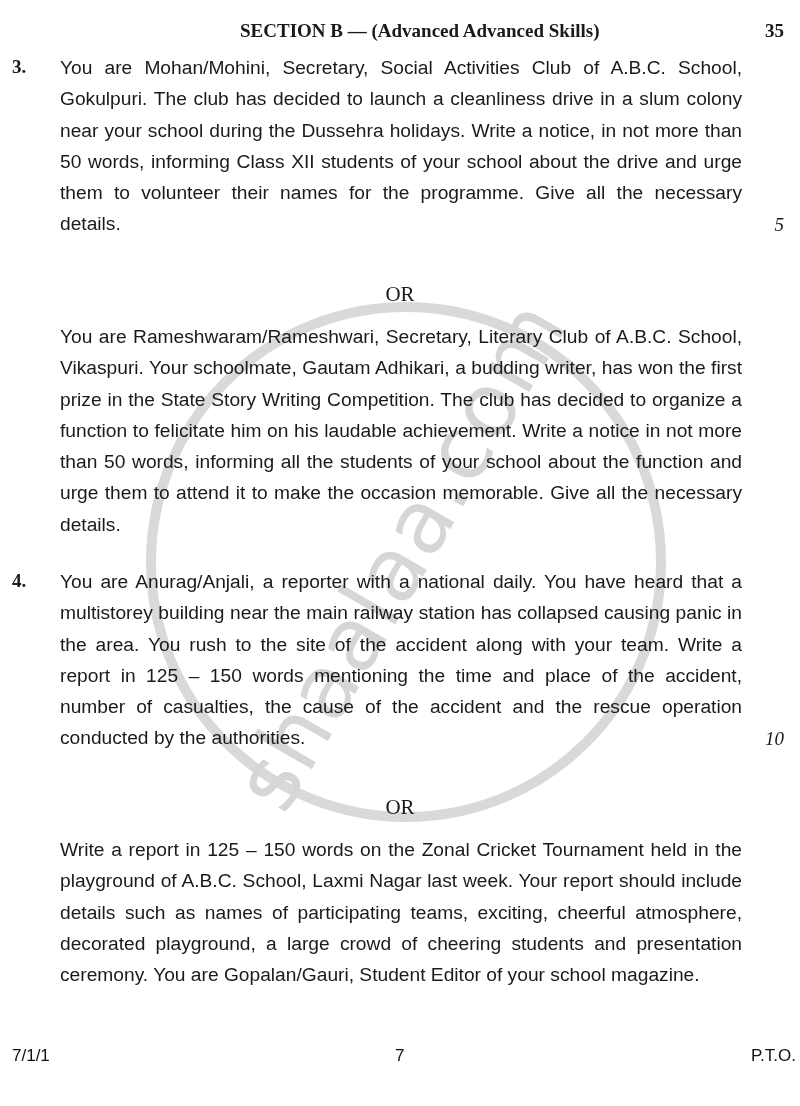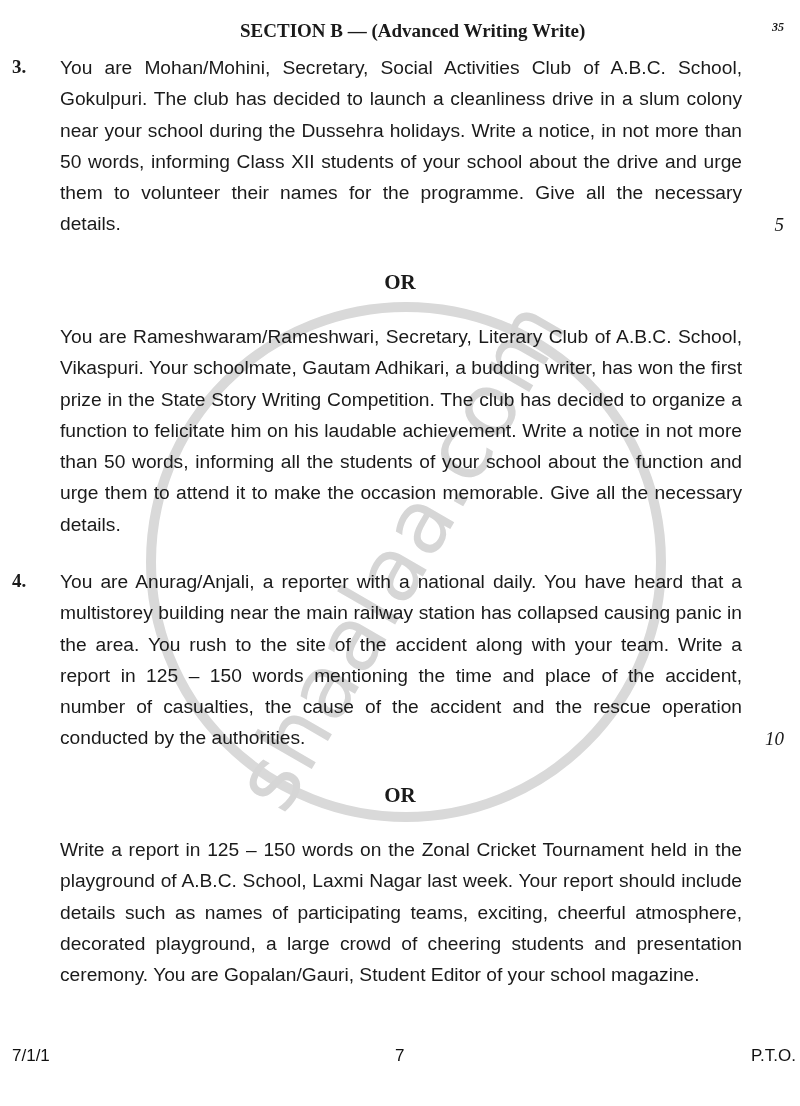--- a/index.html
+++ b/index.html
@@ -56,22 +56,21 @@
       font-family: "Liberation Serif", serif;
       font-weight: bold;
       font-size: 19px;
     }
     .section-marks {
       position: absolute;
       top: 20px;
       right: 16px;
       font-family: "Liberation Serif", serif;
       font-weight: bold;
-      font-style: italic;
-      font-size: 12px;
+      font-size: 19px;
     }
     .qnum {
       position: absolute;
       left: 12px;
       font-family: "Liberation Serif", serif;
       font-weight: bold;
       font-size: 19px;
     }
     .para {
       position: absolute;
@@ -88,41 +87,42 @@
       font-family: "Liberation Serif", serif;
       font-style: italic;
       font-size: 19px;
     }
     .or {
       position: absolute;
       left: 0;
       width: 800px;
       text-align: center;
       font-family: "Liberation Serif", serif;
-      font-weight: bold;
+      font-weight: normal;
       font-size: 21px;
+      margin-top: 12px;
     }
     .footer {
       font-family: "Liberation Sans", sans-serif;
       font-size: 17px;
       color: #111;
       position: absolute;
     }
   </style>
 </head>
 <body>
 
 <div class="page">
 
   <div class="watermark"></div>
   <div class="watermark-text">shaalaa.com</div>
 
   <div class="content">
 
-    <div class="section-header">SECTION B — (Advanced Writing Write)</div>
+    <div class="section-header">SECTION B — (Advanced Advanced Skills)</div>
     <div class="section-marks">35</div>
 
     <div class="qnum" style="top:56px;">3.</div>
     <div class="para" style="top:52px;">You are Mohan/Mohini, Secretary, Social Activities Club of A.B.C. School, Gokulpuri. The club has decided to launch a cleanliness drive in a slum colony near your school during the Dussehra holidays.  Write a notice, in not more than 50 words, informing Class XII students of your school about the drive and urge them to volunteer their names for the programme. Give all the necessary details.</div>
     <div class="marks" style="top:214px;">5</div>
 
     <div class="or" style="top:270px;">OR</div>
 
     <div class="para" style="top:321px;">You are Rameshwaram/Rameshwari, Secretary, Literary Club of A.B.C. School, Vikaspuri. Your schoolmate, Gautam Adhikari, a budding writer, has won the first prize in the State Story Writing Competition. The club has decided to organize a function to felicitate him on his laudable achievement. Write a notice in not more than 50 words, informing all the students of your school about the function and urge them to attend it to make the occasion memorable.  Give all the necessary details.</div>
 

